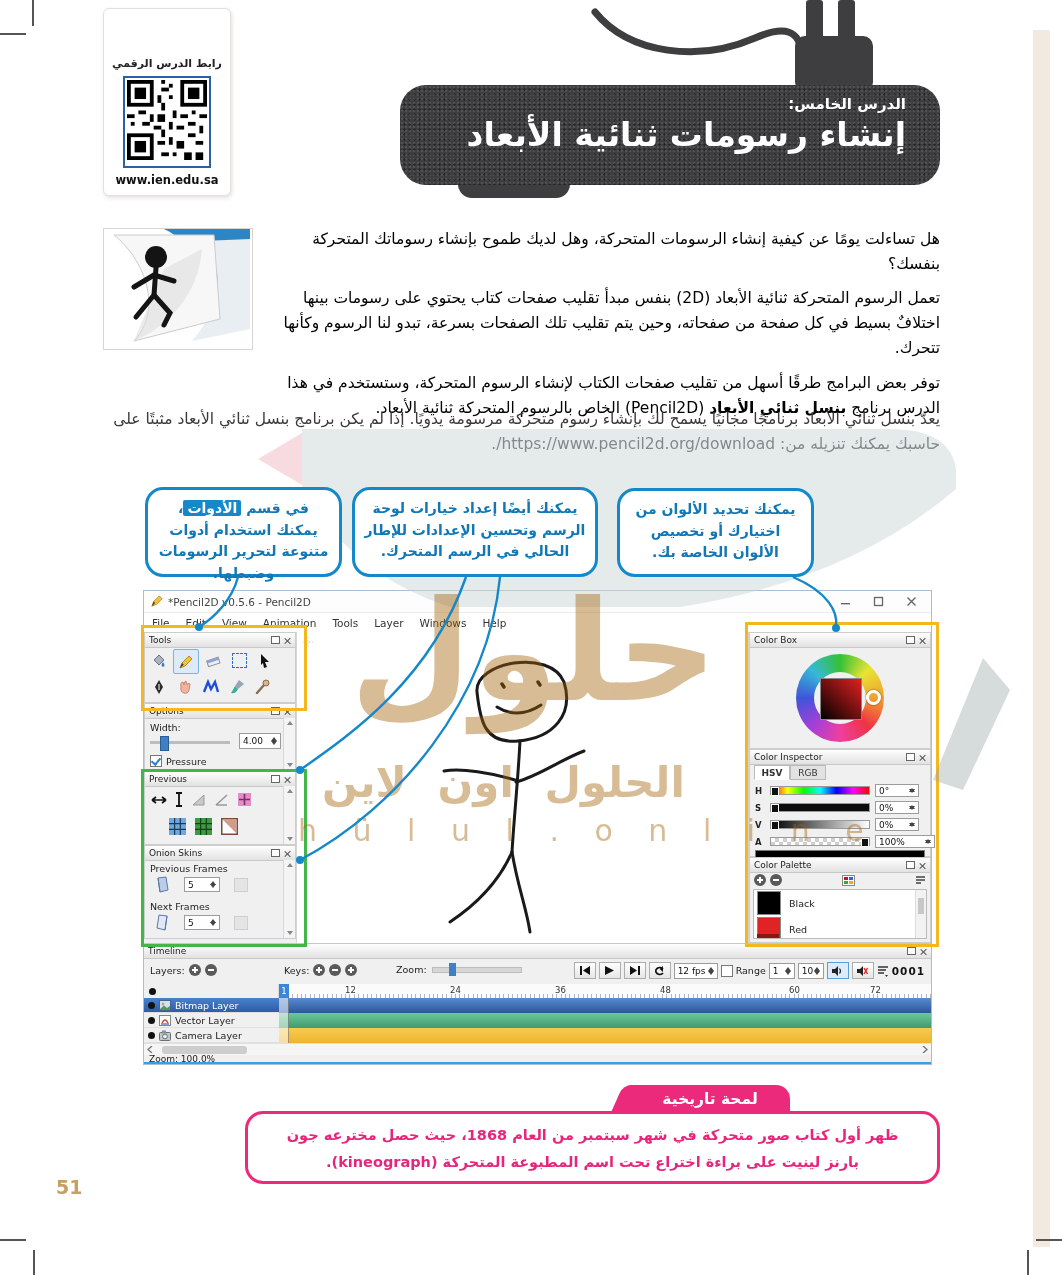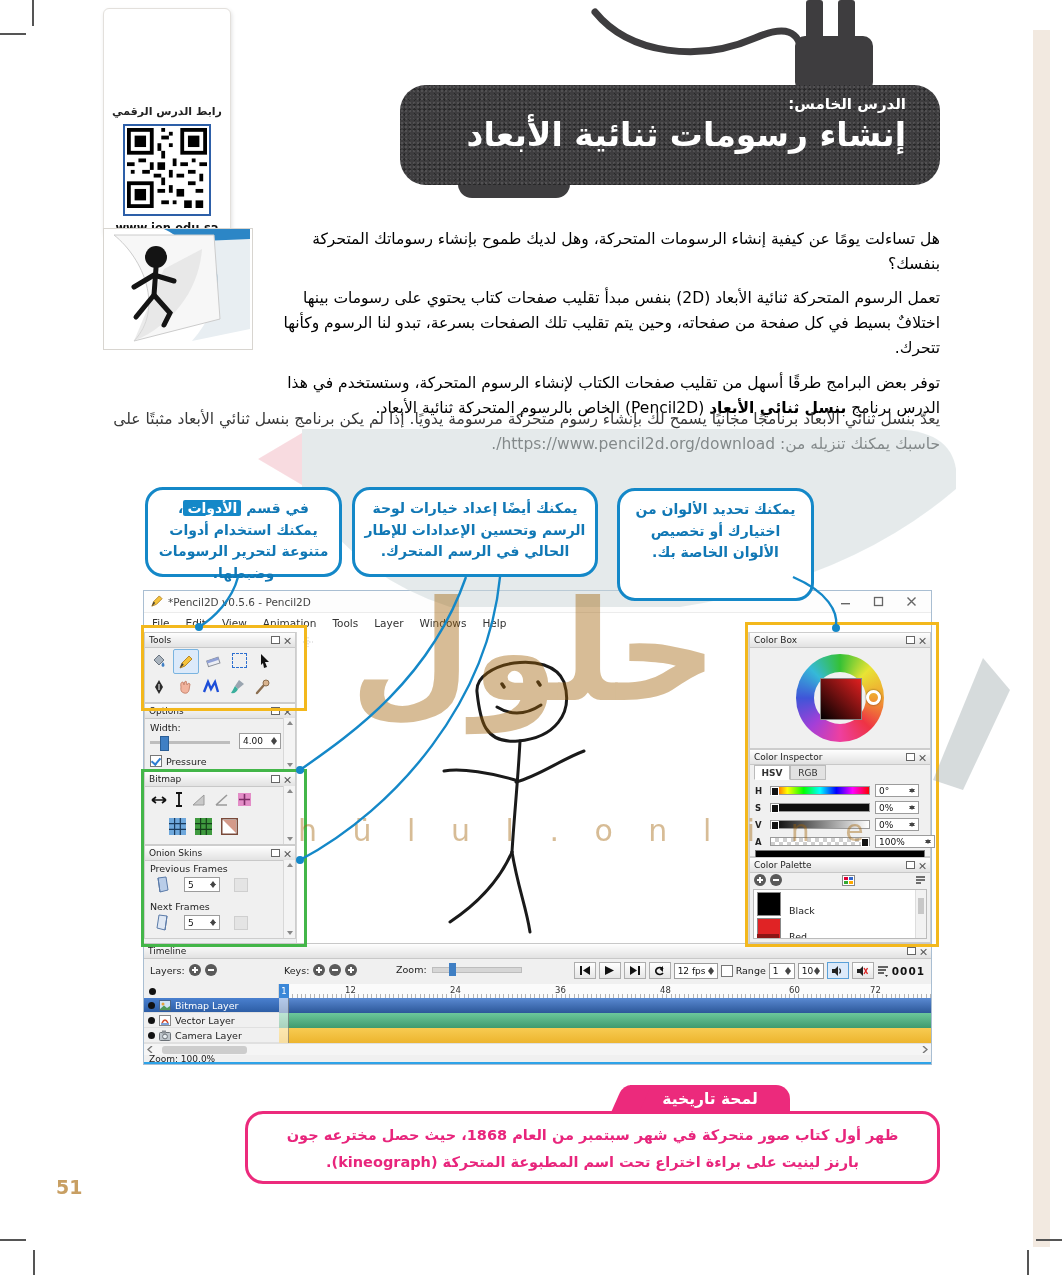--- a/index.html
+++ b/index.html
@@ -6,23 +6,23 @@
   #page{position:relative;width:1062px;height:1275px;background:#ffffff;overflow:hidden;
         font-family:"DejaVu Sans","Liberation Sans",sans-serif;}
   .abs{position:absolute;}
 
   
   .beige-strip{left:1033px;top:30px;width:17px;height:1217px;background:#f2e9e0;}
   .crop{background:#555;}
   .pagenum{left:56px;top:1176px;font-size:19px;font-weight:bold;color:#c89f63;}
 
   
-  .qrbox{left:103px;top:8px;width:128px;height:228px;background:#fff;border:1px solid #e3e0dc;
+  .qrbox{left:103px;top:8px;width:128px;height:188px;background:#fff;border:1px solid #e3e0dc;
          border-radius:6px;box-shadow:1px 2px 4px rgba(0,0,0,.12);display:flex;flex-direction:column;
-         align-items:center;justify-content:flex-end;box-sizing:border-box;}
+         align-items:center;justify-content:flex-end;padding-bottom:8px;box-sizing:border-box;}
   .qrtitle{font-size:11px;font-weight:bold;color:#222;margin-bottom:6px;}
   .qrframe{border:2px solid #2d5fa8;padding:2px;background:#fff;}
   .qrurl{font-size:11.5px;font-weight:bold;color:#111;margin-top:5px;}
 
   
   .hdr-banner{left:400px;top:85px;width:540px;height:100px;background:#3e3d3f;border-radius:26px;
       background-image:radial-gradient(rgba(255,255,255,.10) 1px,transparent 1.4px),
                        radial-gradient(rgba(0,0,0,.35) 1px,transparent 1.4px);
       background-size:4px 4px,5px 5px;background-position:0 0,2px 2px;
       color:#fff;direction:rtl;text-align:right;padding:10px 34px 0 0;box-sizing:border-box;}
@@ -37,21 +37,21 @@
   .textcol{left:268px;top:227px;width:672px;direction:rtl;text-align:right;color:#000000;
            font-size:15.5px;line-height:1.62;}
   .textcol p{margin:0 0 9px 0;}
   .p4{left:103px;top:407px;width:837px;direction:rtl;text-align:right;color:#3a3a3a;
       font-size:15.5px;line-height:1.62;}
 
   
   .callout{background:#fff;border:3px solid #1488c8;border-radius:18px;color:#1178b5;font-weight:bold;
            font-size:14px;line-height:1.55;direction:rtl;text-align:center;padding:8px 9px;
            box-sizing:border-box;z-index:20;}
-  .co-colors{left:617px;top:488px;width:197px;height:113px;}
+  .co-colors{left:617px;top:488px;width:197px;height:89px;}
   .co-canvas{left:352px;top:487px;width:246px;height:90px;}
   .co-tools{left:145px;top:487px;width:197px;height:90px;}
   .co-hl{background:#1488c8;color:#fff;padding:0 4px;border-radius:2px;}
 
   
   .wm{pointer-events:none;}
   .wm-pencil{z-index:15;opacity:.5;}
   .wm-logo{z-index:30;color:#a16207;opacity:.42;font-weight:bold;line-height:1;}
   .wm-ar-big{left:350px;top:582px;font-size:140px;}
   .wm-ar2{left:322px;top:762px;font-size:42px;word-spacing:16px;}
@@ -125,21 +125,21 @@
   .bar-v{background:linear-gradient(to right,#000,#fff);}
   .bar-a{background:repeating-conic-gradient(#cfcfcf 0 25%,#fff 0 50%);background-size:8px 8px;}
   .bar-thumb{position:absolute;left:0;top:0;width:6px;height:7px;background:#111;border:1px solid #fff;}
   .prevbar{height:9px;background:#000;border:1px solid #777;}
 
   .circlebtn{width:12px;height:12px;border-radius:50%;background:#5a5a5a;color:#fff;display:inline-flex;
       align-items:center;justify-content:center;font-size:10px;line-height:1;position:relative;}
   .circlebtn::before{content:'';position:absolute;left:3px;top:5px;width:6px;height:2px;background:#fff;}
   .circlebtn.plus::after{content:'';position:absolute;left:5px;top:3px;width:2px;height:6px;background:#fff;}
 
-  .swrow{display:flex;align-items:flex-end;gap:8px;height:26px;}
+  .swrow{display:flex;align-items:center;gap:8px;height:26px;}
   .sw{width:22px;height:22px;border:1px solid #888;}
   .sw-black{background:#000;} .sw-red{background:#e02325;}
   .swname{font-size:9.5px;color:#222;}
 
   
   .tbtn{width:22px;height:17px;border:1px solid #adadad;background:linear-gradient(#fff,#e6e6e6);
         display:inline-flex;align-items:center;justify-content:center;box-sizing:border-box;}
   .tbtn.on{border-color:#5aa0d8;background:#dceafa;}
   .rnum{position:absolute;top:1px;font-size:8.5px;color:#333;}
   .tlrow{position:absolute;left:0;width:100%;height:15px;}
@@ -404,21 +404,21 @@
           <span>4.00</span>
         </div>
       <div style="position:absolute;left:5px;top:51px;display:flex;align-items:center;gap:4px;">
         <span class="cb checked"></span>
         <span style="font-size:9.5px;color:#222;">Pressure</span>
       </div>
     </div>
 
     <div class="panel" style="left:0;top:180px;width:152px;height:74px;">
       <div class="ptitle">
-          <span class="lbl">Bitmap</span>
+          <span class="lbl">Previous</span>
         <span class="icon-float"></span>
           <span class="icon-x"></span>
         </div>
       <div class="vscroll"></div>
       <div style="position:absolute;left:6px;top:20px;display:flex;gap:8px;align-items:center;">
         <svg width="16" height="14">
             <path d="M1,7 L15,7 M1,7 L5,4 M1,7 L5,10 M15,7 L11,4 M15,7 L11,10" stroke="#111" stroke-width="1.6"></path>
           </svg>
         <svg width="8" height="15">
             <path d="M4,1 L4,14 M1,1 L7,1 M1,14 L7,14" stroke="#111" stroke-width="1.8"></path>
@@ -749,20 +749,21 @@
       </div>
       <div style="position:absolute;left:5px;top:110px;font-size:9px;color:#222;">Zoom: 100.0%</div>
     </div>
 
     <div class="hl" style="left:-3px;top:34px;width:160px;height:80px;"></div>
     <div class="hl hl-green" style="left:-3px;top:178px;width:160px;height:172px;"></div>
     <div class="hl" style="left:601px;top:31px;width:188px;height:319px;"></div>
   </div>
 
   <div class="abs wm wm-logo wm-ar-big">حلول</div>
+  <div class="abs wm wm-logo wm-ar2">الحلول اون لاين</div>
   <div class="abs wm wm-logo wm-latin">h ü l u l . o n l i n e</div>
   <svg class="abs wm wm-chev" style="left:915px;top:648px;width:100px;height:145px;">
     <path d="M18,132 L68,10 L95,42 L48,142 Z" fill="#9aa6aa"></path>
   </svg>
 
   <div class="abs hist-tab">
       <span>لمحة تاريخية</span>
     </div>
   <div class="abs hist-box">ظهر أول كتاب صور متحركة في شهر سبتمبر من العام 1868، حيث حصل مخترعه جون بارنز لينيت على براءة اختراع تحت اسم المطبوعة المتحركة (kineograph).</div>
 

